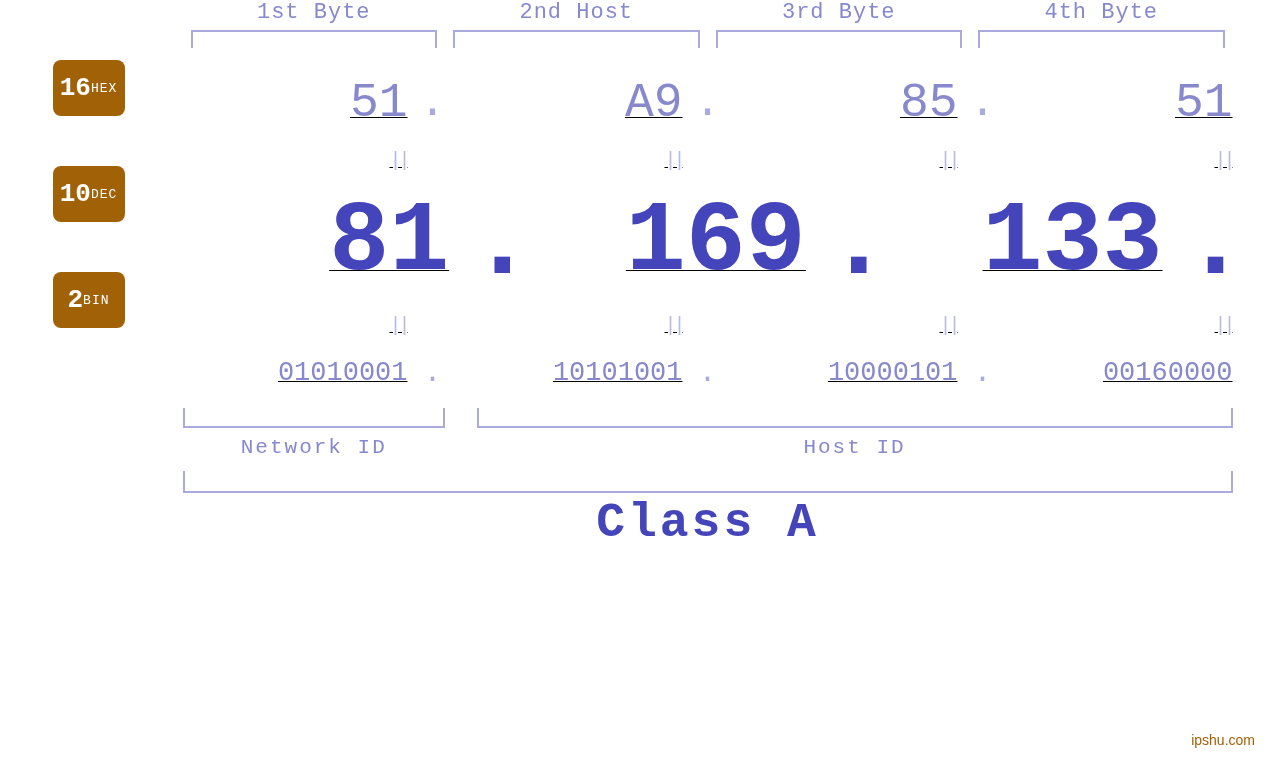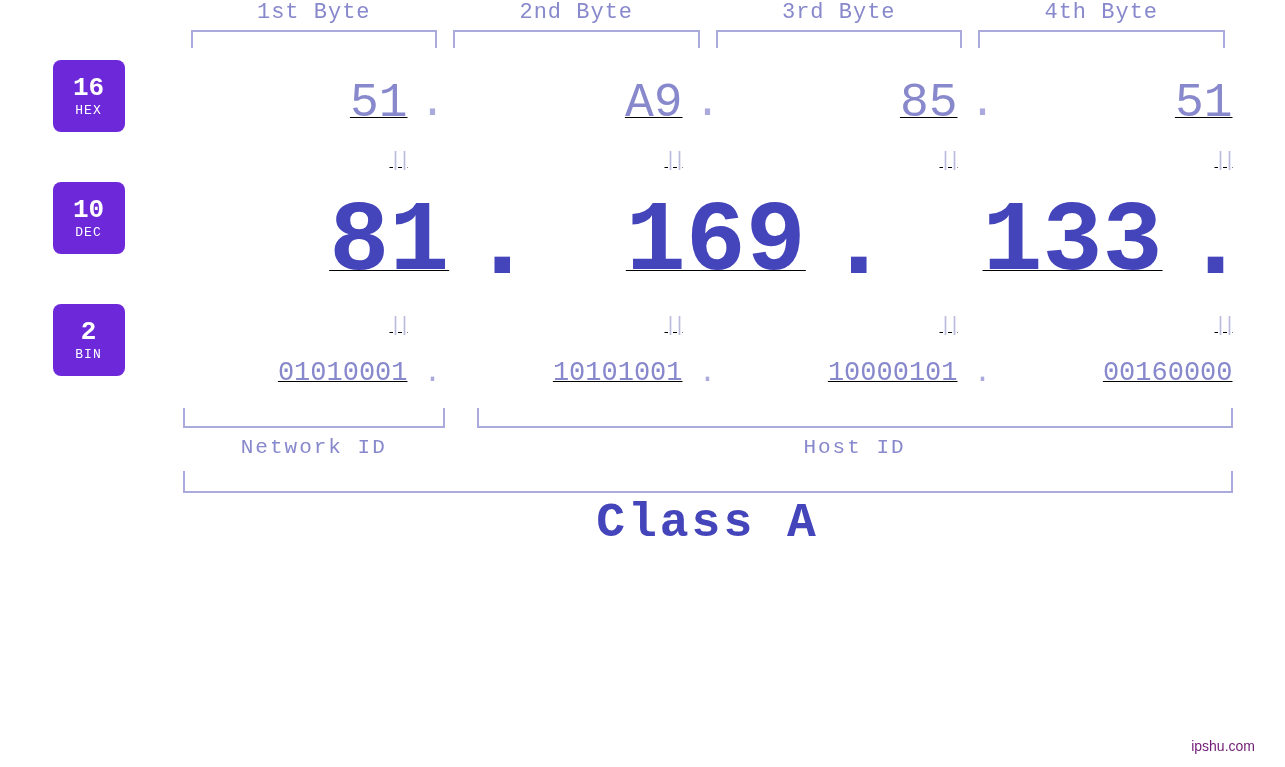--- a/index.html
+++ b/index.html
@@ -18,46 +18,46 @@
       height: 767px;
       display: flex;
       flex-direction: column;
       align-items: center;
       padding: 0 50px;
       position: relative;
     }
 
     .badge {
       width: 72px;
-      height: 72px;
-      background: #6d28d9;
+      height: 56px;
+      background: #a16207;
       border-radius: 8px;
       display: flex;
-      flex-direction: column;
+      flex-direction: row;
       align-items: center;
       justify-content: center;
       color: white;
     }
 
     .badge-number {
       font-size: 26px;
       font-weight: bold;
       line-height: 1.1;
     }
 
     .badge-label {
       font-size: 13px;
       letter-spacing: 1px;
     }
 
     .watermark {
       position: absolute;
-      bottom: 13px;
+      bottom: 19px;
       right: 30px;
-      color: #701a75;
+      color: #a16207;
       font-size: 14px;
       font-family: Arial, sans-serif;
     }
 
     
     .full-layout {
       width: 1180px;
       margin: 0 auto;
       display: flex;
       flex-direction: column;
@@ -244,21 +244,21 @@
         <div class="badge">
           <span class="badge-number">2</span>
           <span class="badge-label">BIN</span>
         </div>
       </div>
 
       <div class="right-content">
 
         <div class="headers-row">
           <div class="header-col">1st Byte</div>
-          <div class="header-col">2nd Byte</div>
+          <div class="header-col">2nd Host</div>
           <div class="header-col">3rd Byte</div>
           <div class="header-col">4th Byte</div>
         </div>
 
         <div class="top-brackets">
           <div class="top-bracket-item"></div>
           <div class="top-bracket-item"></div>
           <div class="top-bracket-item"></div>
           <div class="top-bracket-item"></div>
         </div>

